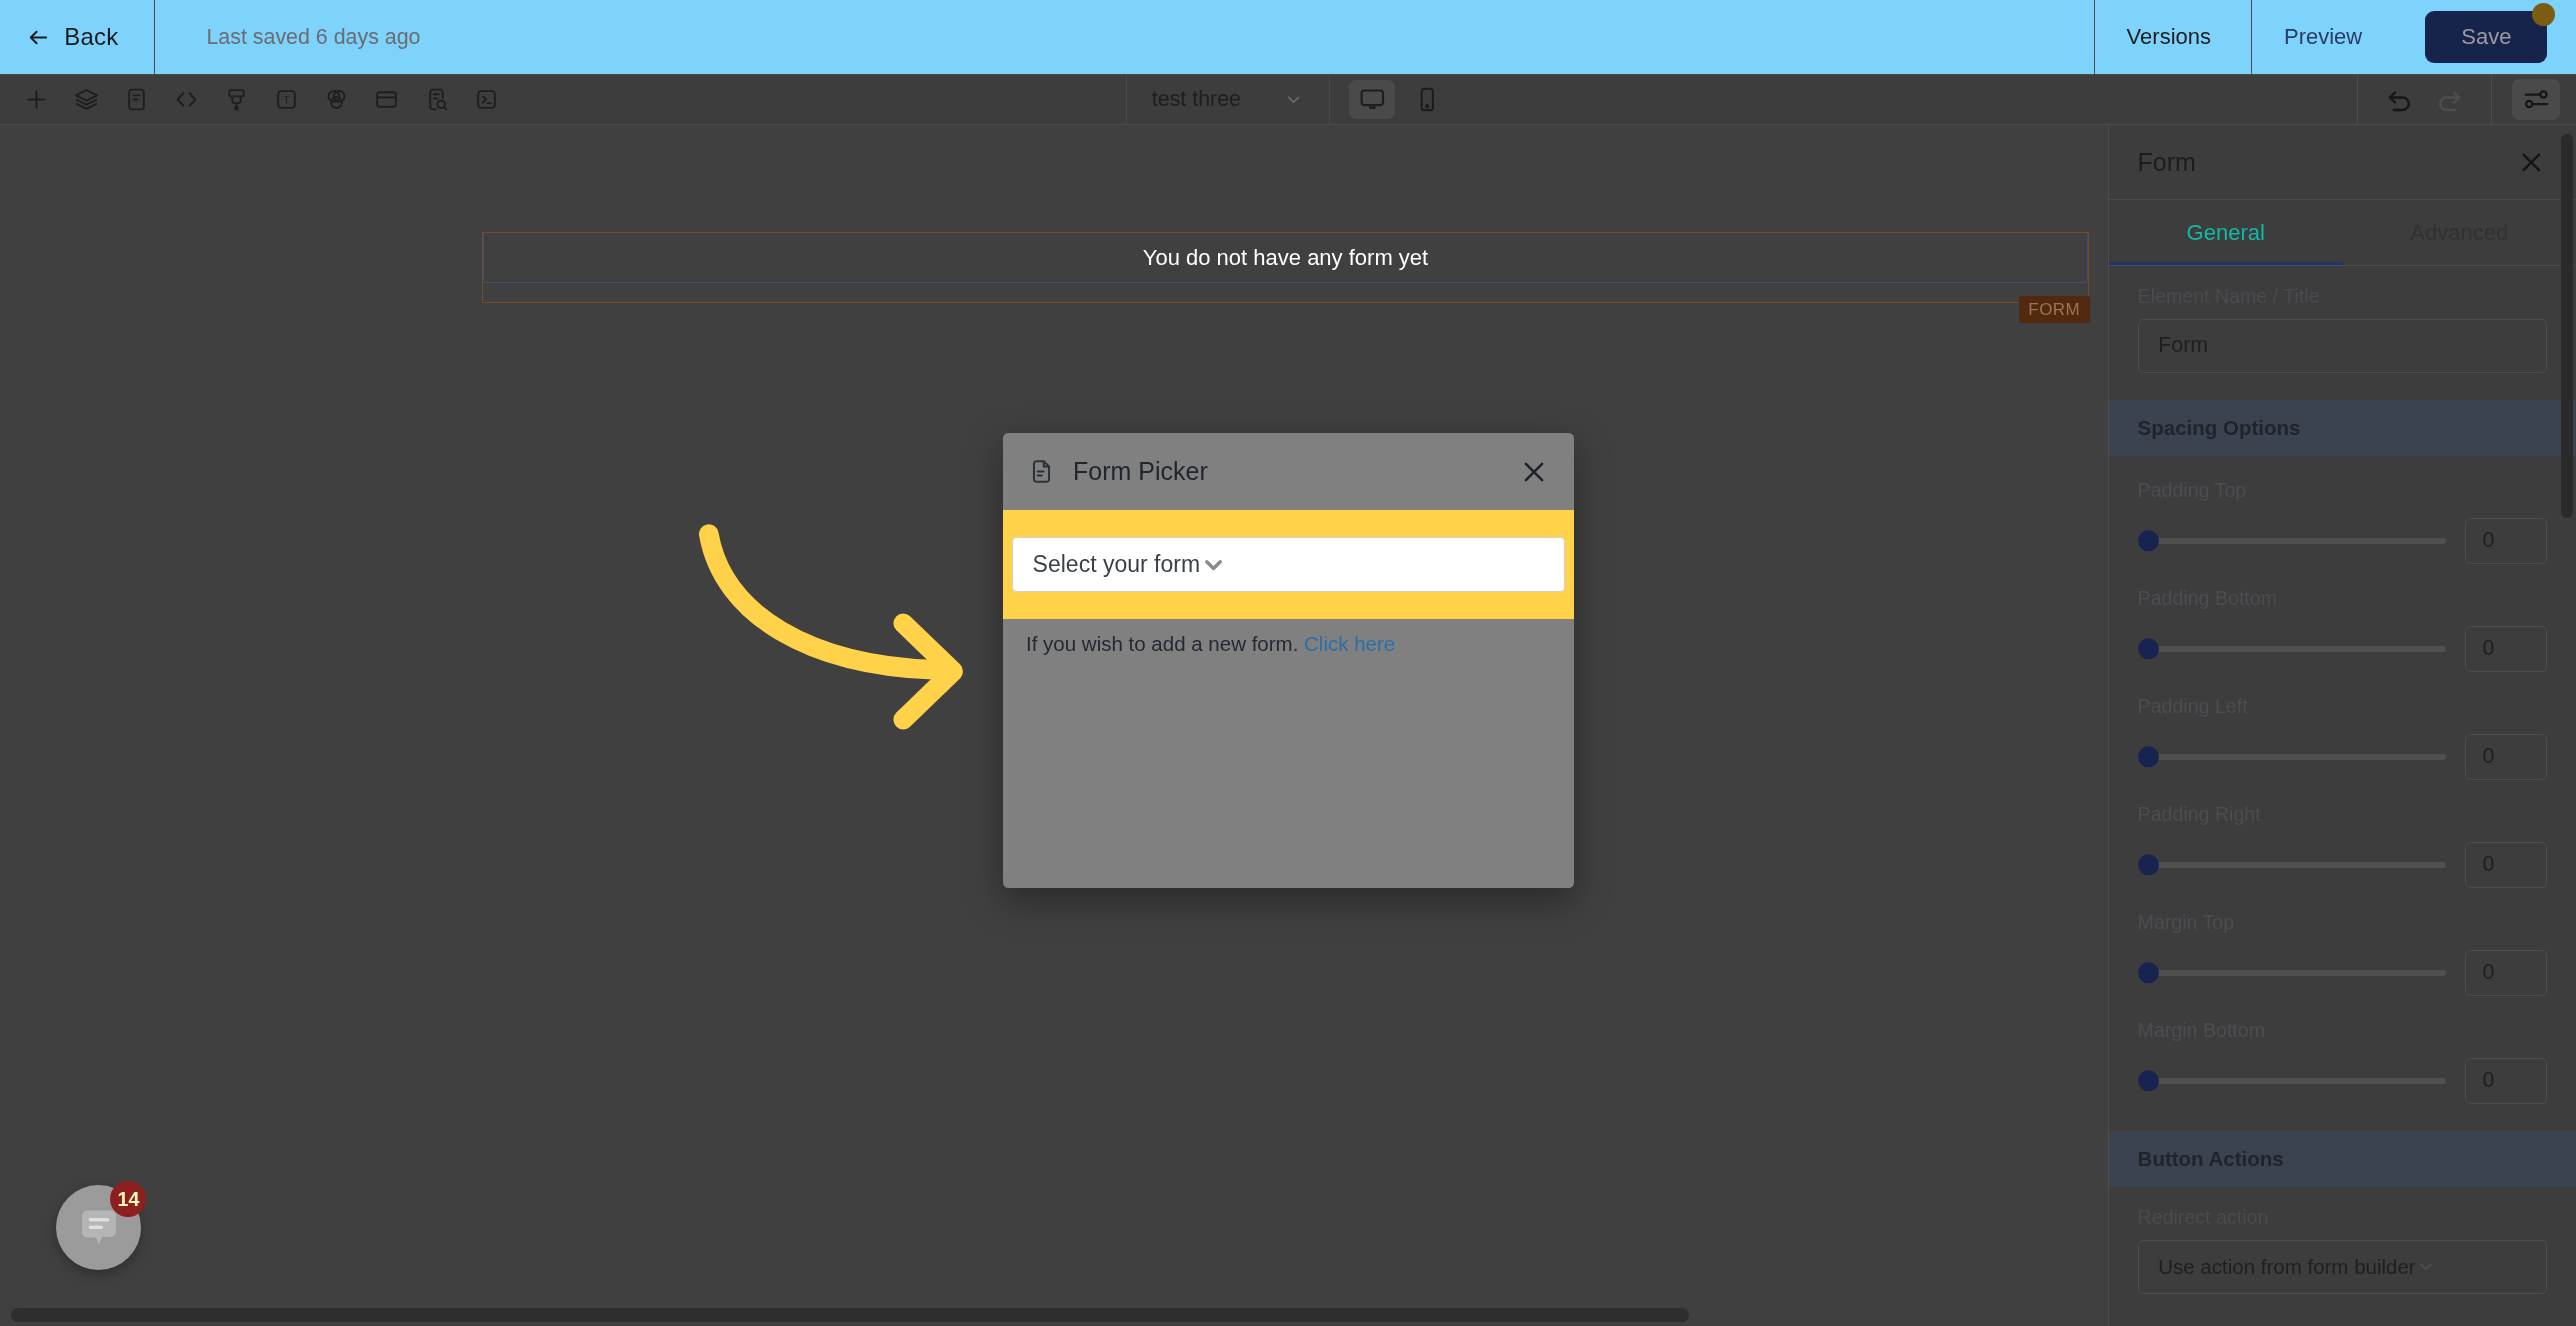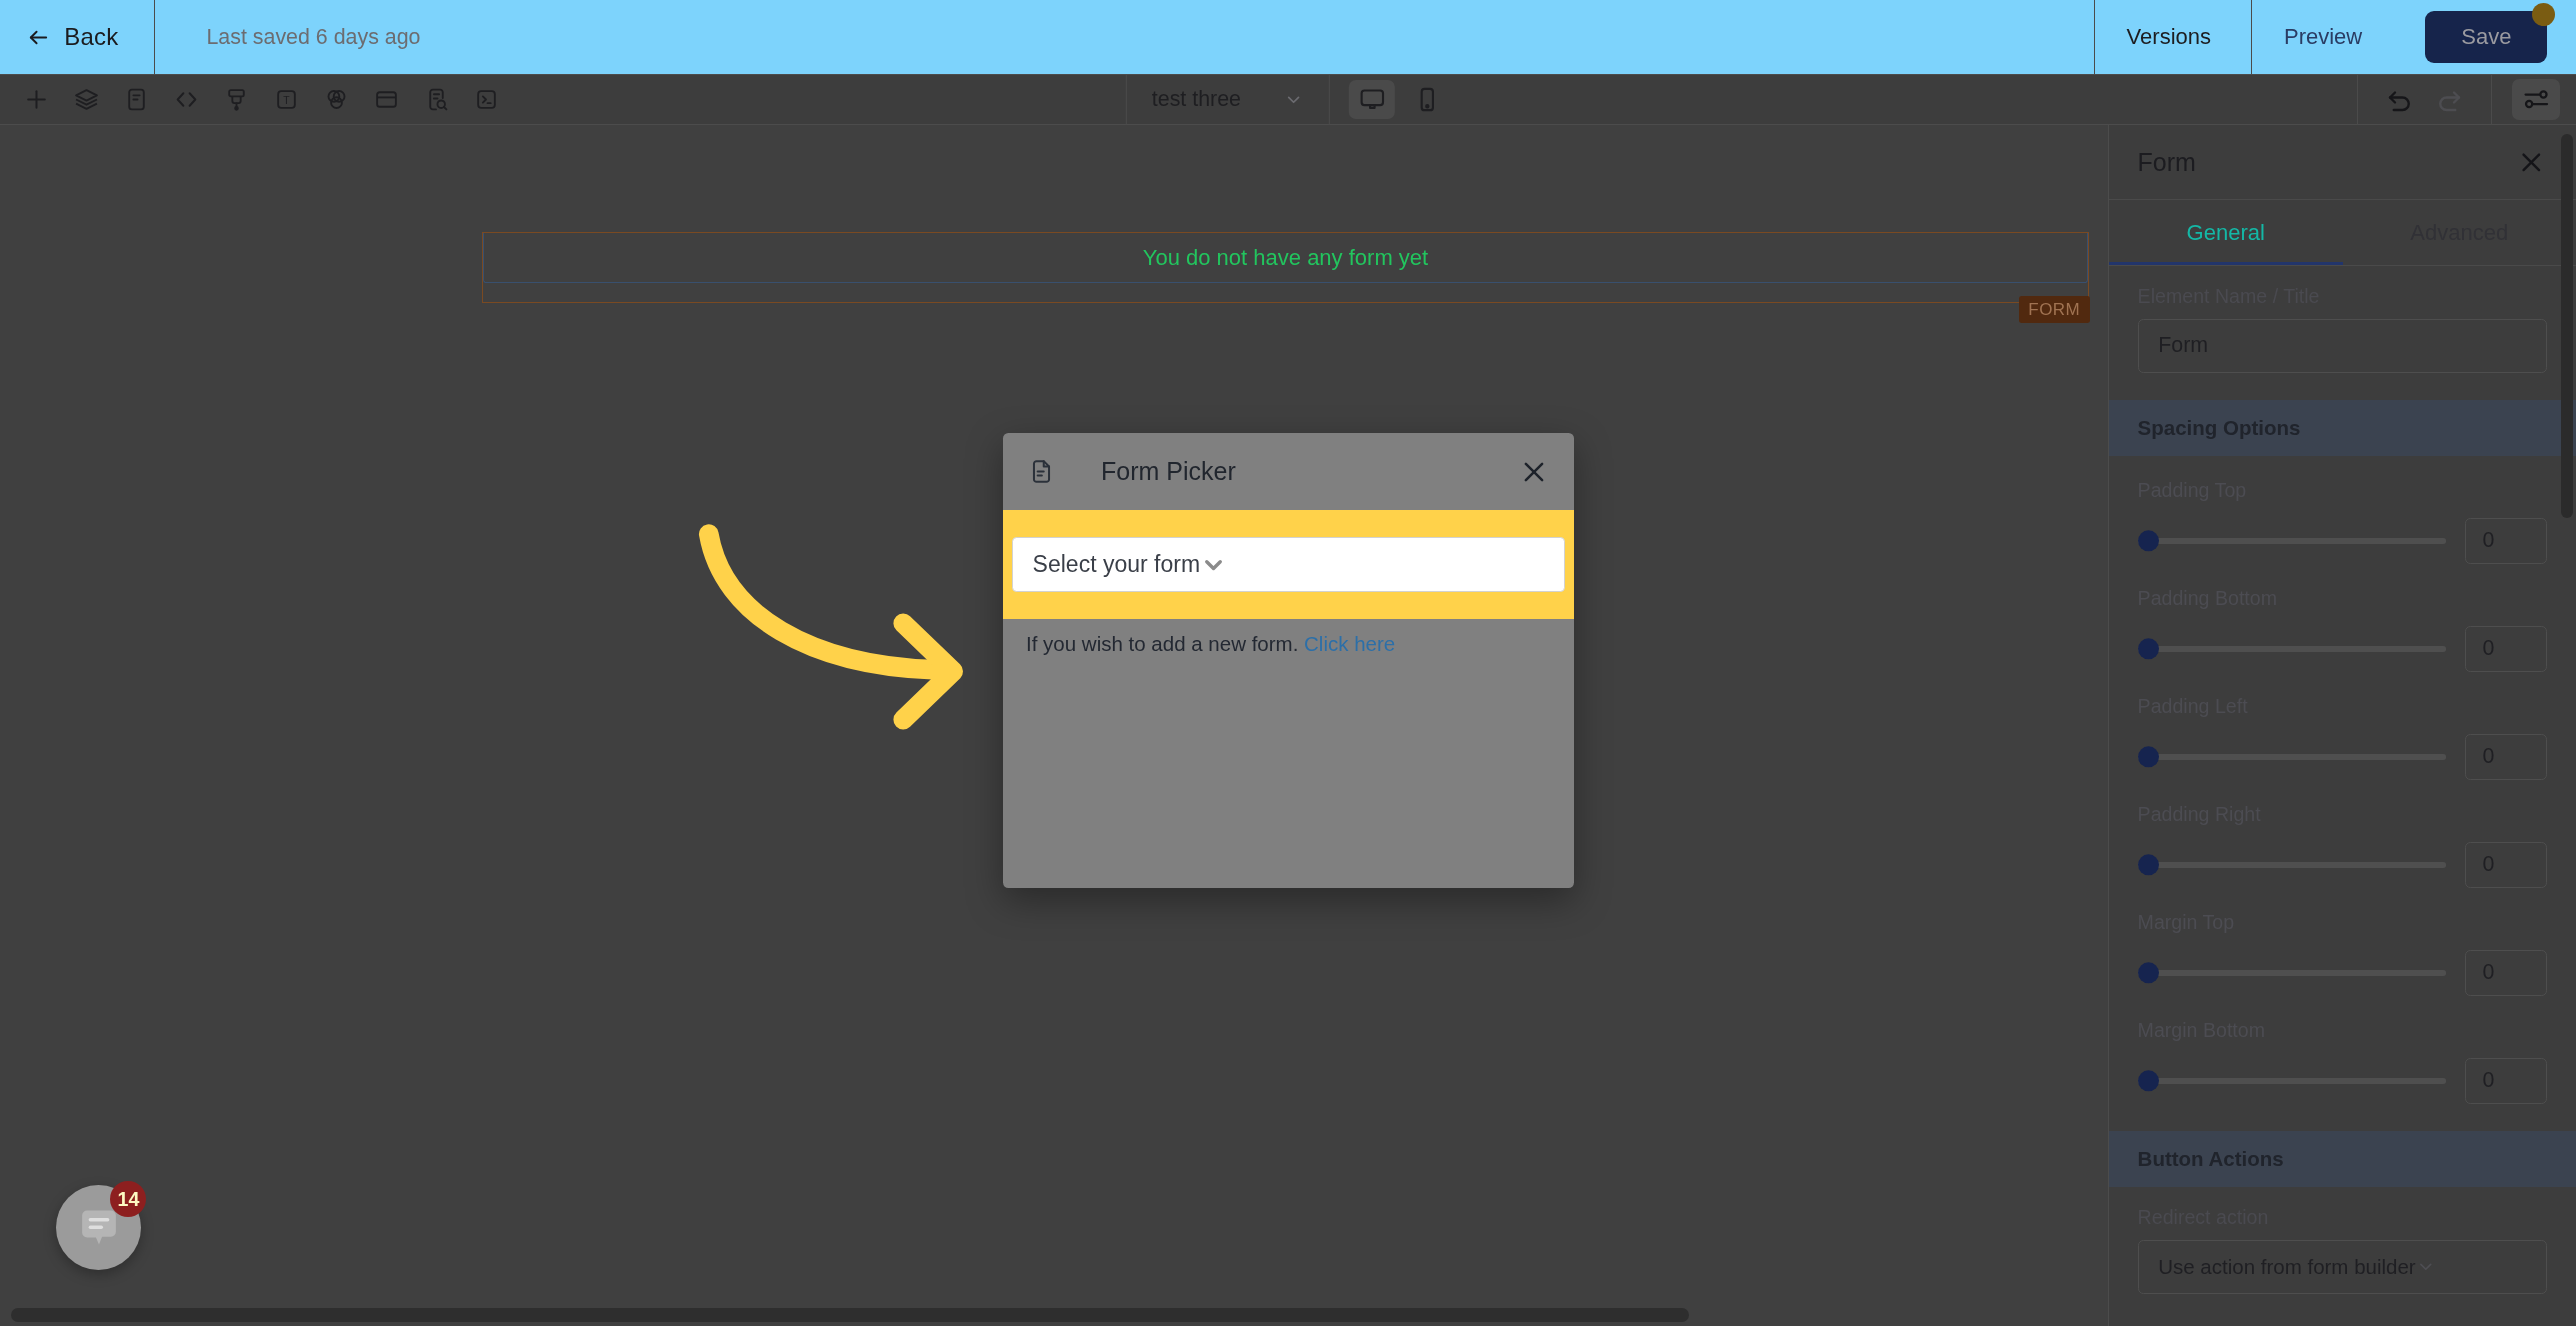--- a/index.html
+++ b/index.html
@@ -104,21 +104,21 @@
     position: absolute; left: 482px; top: 107px; width: 1607px; height: 71px;
     border: 1.8px solid #7a4a22;
   }
   .form-block-inner {
     position: absolute; left: 0; top: 0; right: 0; height: 50px;
     border-bottom: 0.9px solid #39506e;
     border-left: 0.9px solid #39506e; border-right: 0.9px solid #39506e;
     border-radius: 0 0 3.6px 3.6px;
     display: flex; align-items: center; justify-content: center;
   }
-  .form-empty-text { font-size: 22px; color: #22c55e; }
+  .form-empty-text { font-size: 22px; color: #ffffff; }
   .form-badge {
     position: absolute; right: -1.8px; bottom: -21.4px;
     background: #51290f; color: #a07352;
     font-size: 17px; padding: 3.6px 9.8px; border-radius: 2.7px;
     letter-spacing: 0.4px;
   }
 
   
   .arrow-svg { position: absolute; left: 696px; top: 393px; width: 286px; height: 223px; }
 
@@ -147,21 +147,20 @@
 
   
   .modal-card {
     position: absolute; left: 1003px; top: 433px;
     width: 571px; height: 455px; background: #808080;
     border-radius: 5.4px; box-shadow: 0 12.5px 36px rgba(0,0,0,.35);
   }
   .modal-header {
     height: 77px; display: flex; align-items: center;
     padding: 0 25px 0 25px;
-    gap: 28px;
   }
   .modal-doc-icon { width: 27px; height: 27px; display:block; margin-right: 18px; }
   .modal-title { font-size: 25px; color: #21262e; }
   .modal-close {
     margin-left: auto; width: 30px; height: 30px; cursor: pointer; display:block;
   }
   .select-highlight {
     background: #FFD24A; padding: 27px 9px; margin: 0 0 0 0;
   }
   .select-box {

